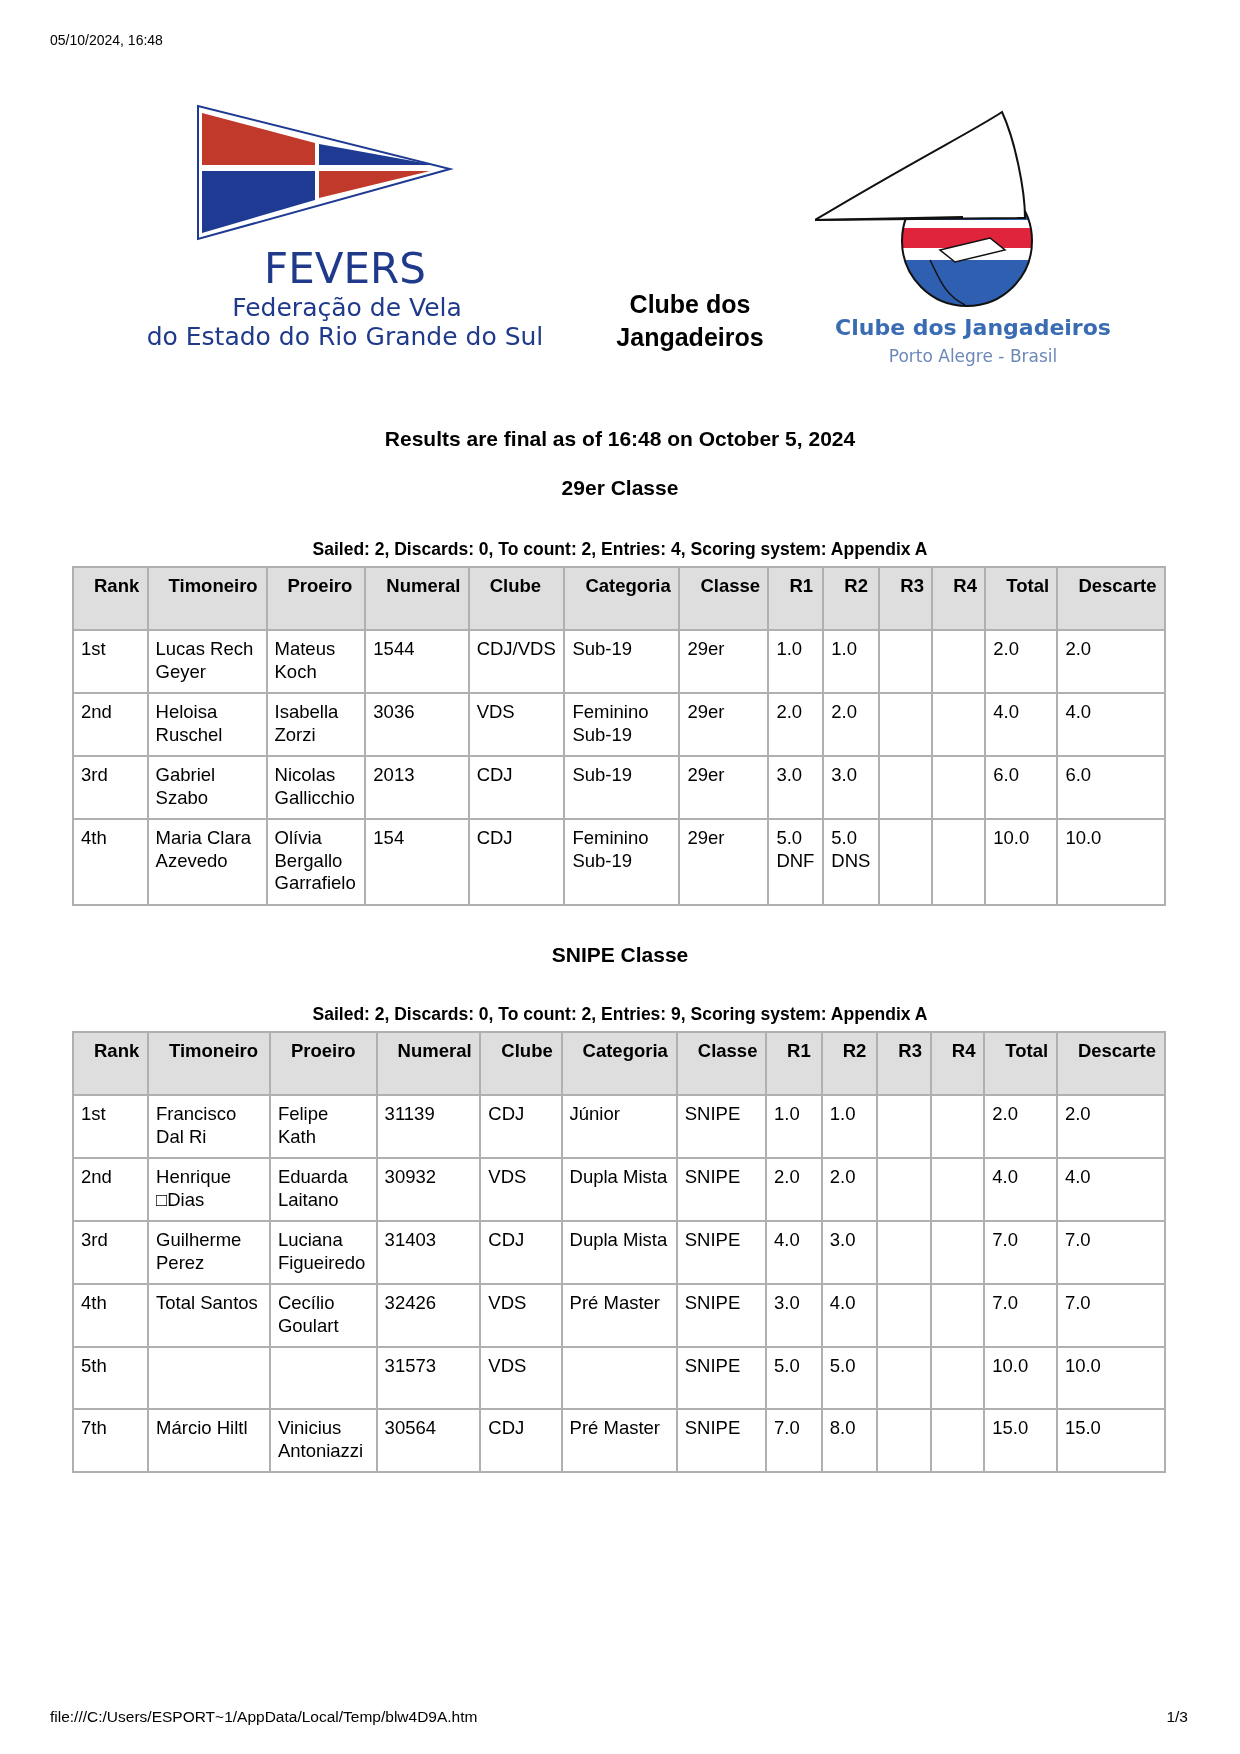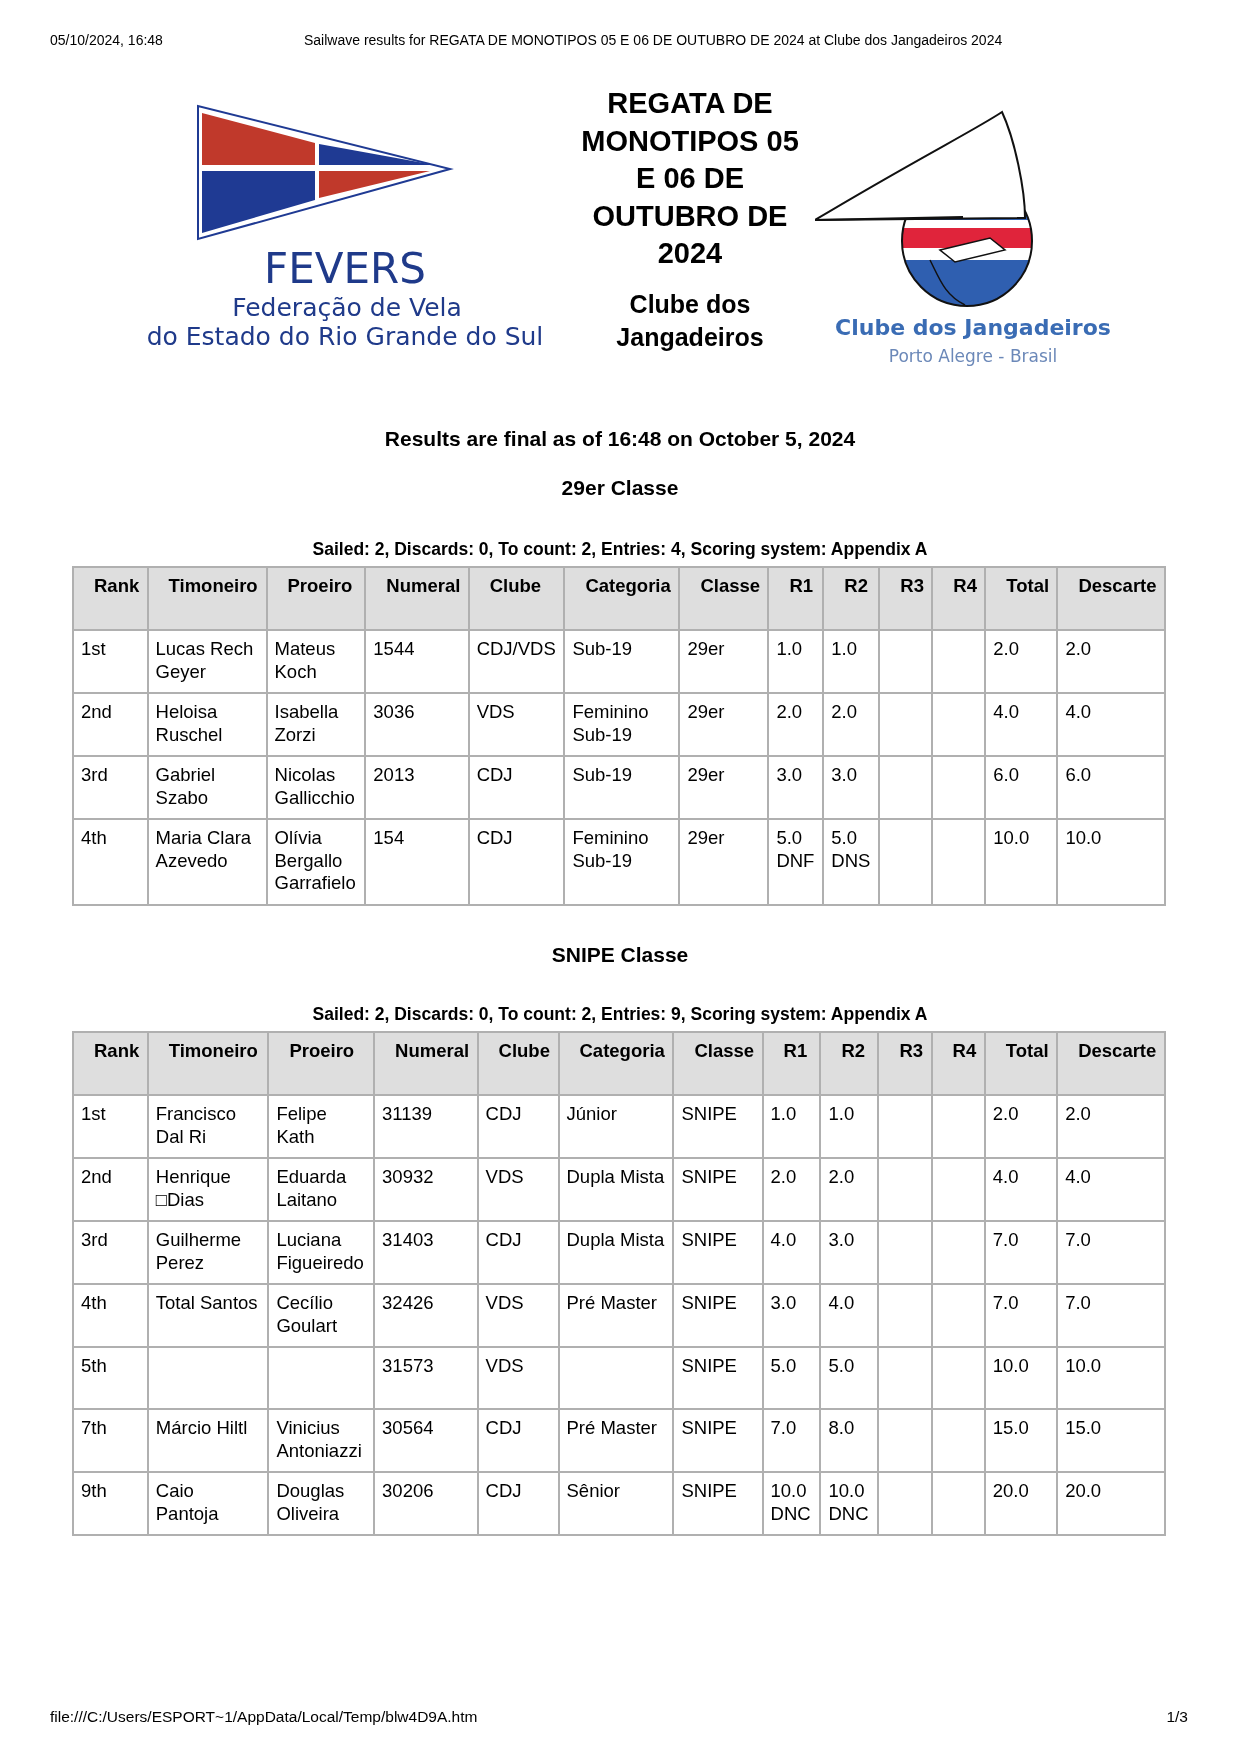--- a/index.html
+++ b/index.html
@@ -36,36 +36,34 @@
   #table-29er { top: 566px; }
   #table-snipe { top: 1031px; }
   .t29 tr.row td { height: 44px; }
   .tsn tr.row td { height: 44px; }
 </style>
 </head>
 <body>
 
 <div class="print-header">
   <span class="date">05/10/2024, 16:48</span>
-  <span class="title">Sailwave results for REGATA DE MONOTIPOS 05 E 06 DE OUTUBRO DE 2024 at Clube dos Jangadeiros 2024</span>
 </div>
 
 <div class="banner">
   <svg class="logo-fevers" viewBox="0 0 420 270">
     <polygon points="63,3 63,136 315,66" fill="#ffffff" stroke="#1f3a93" stroke-width="2"></polygon>
     <polygon points="67,10 67,62 180,62 180,40" fill="#c0392b"></polygon>
     <polygon points="184,41 184,62 300,62" fill="#1f3a93"></polygon>
     <polygon points="67,68 67,130 180,97 180,68" fill="#1f3a93"></polygon>
     <polygon points="184,68 184,95 295,68" fill="#c0392b"></polygon>
     <text x="210" y="180" text-anchor="middle" font-family="DejaVu Sans, sans-serif" font-size="42" fill="#1f3a8a">FEVERS</text>
     <text x="212" y="213" text-anchor="middle" font-family="DejaVu Sans, sans-serif" font-size="25" fill="#1f3a8a">Federação de Vela</text>
     <text x="210" y="242" text-anchor="middle" font-family="DejaVu Sans, sans-serif" font-size="25" fill="#1f3a8a">do Estado do Rio Grande do Sul</text>
   </svg>
 
-  <div class="event-title">REGATA DE MONOTIPOS 05 E 06 DE OUTUBRO DE 2024</div>
   <div class="event-venue">Clube dos Jangadeiros</div>
 
   <svg class="logo-cdj" viewBox="0 0 300 280">
     <defs>
       <clipPath id="circ">
           <circle cx="152" cy="141" r="65"></circle>
         </clipPath>
     </defs>
     <g clip-path="url(#circ)">
       <rect x="80" y="70" width="150" height="150" fill="#2f5fb0"></rect>
@@ -273,34 +271,19 @@
         <td>CDJ</td>
         <td>Pré Master</td>
         <td>SNIPE</td>
         <td>7.0</td>
         <td>8.0</td>
         <td></td>
         <td></td>
         <td>15.0</td>
         <td>15.0</td>
       </tr>
-      <tr class="row">
-        <td>9th</td>
-        <td>Caio Pantoja</td>
-        <td>Douglas Oliveira</td>
-        <td>30206</td>
-        <td>CDJ</td>
-        <td>Sênior</td>
-        <td>SNIPE</td>
-        <td>10.0 DNC</td>
-        <td>10.0 DNC</td>
-        <td></td>
-        <td></td>
-        <td>20.0</td>
-        <td>20.0</td>
-      </tr>
     </tbody>
 </table>
 
 <div class="print-footer">
   <span class="url">file:///C:/Users/ESPORT~1/AppData/Local/Temp/blw4D9A.htm</span>
   <span class="page">1/3</span>
 </div>
 
 </body></html>

